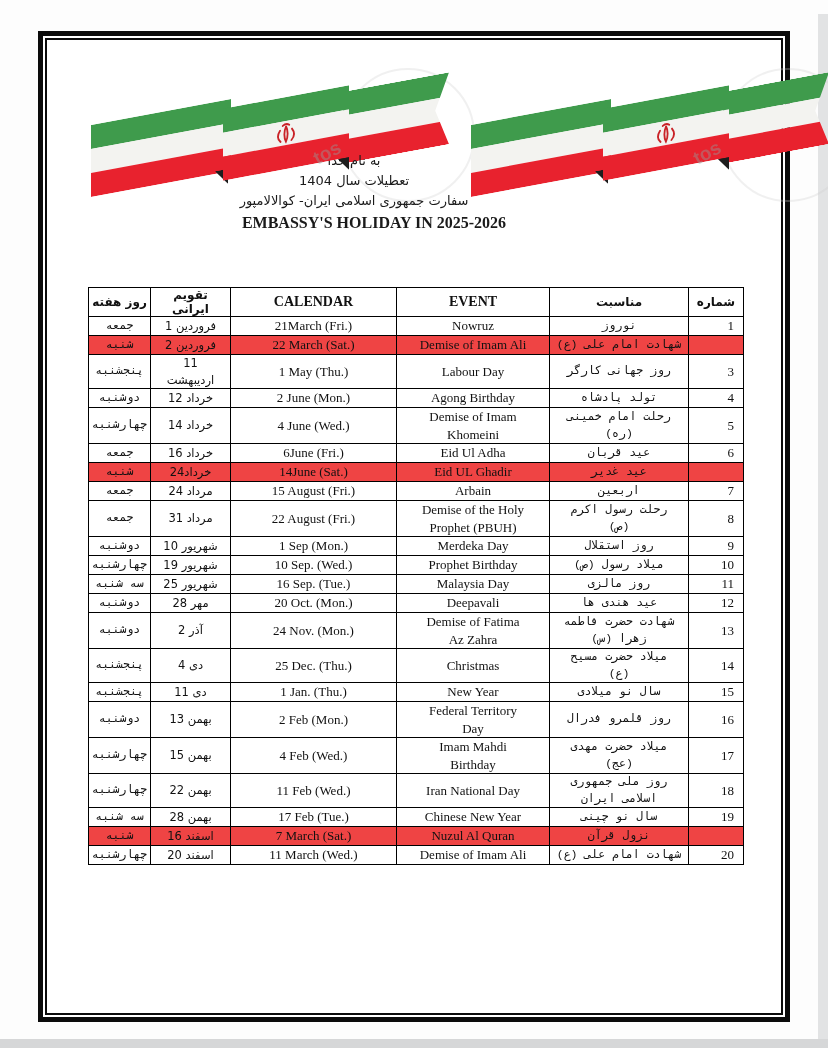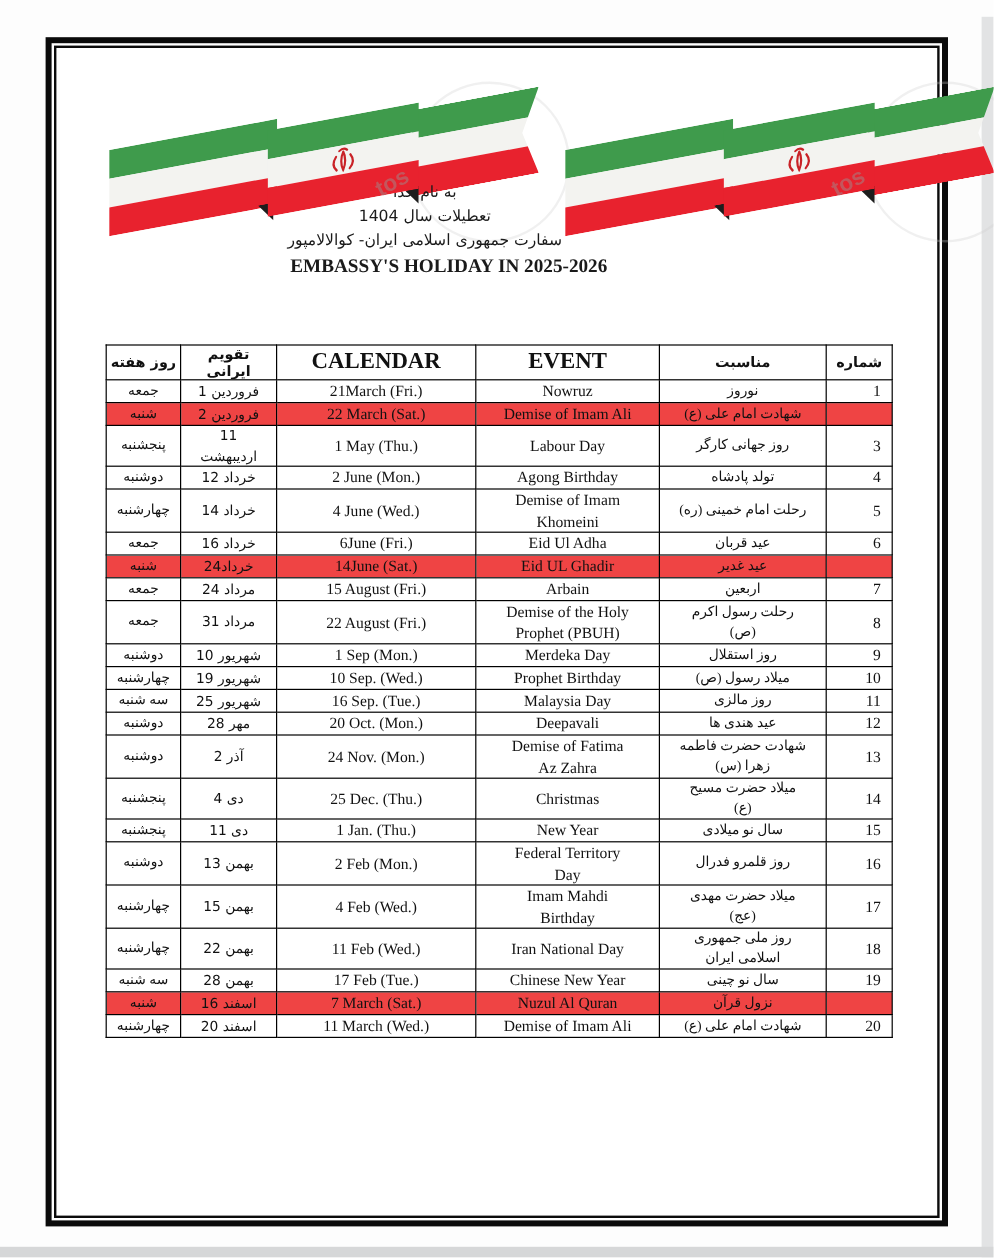--- a/index.html
+++ b/index.html
@@ -35,24 +35,24 @@
   
   .title-block{position:absolute;left:38px;top:151px;width:632px;text-align:center;color:#1a1a1a;}
   .fa{font-family:"DejaVu Sans",sans-serif;}
   .t-fa{direction:rtl;font-size:13px;line-height:20px;}
   .t-en{font-size:16px;font-weight:bold;line-height:24px;letter-spacing:0px;margin-left:40px;}
 
   
   .holiday-table{position:absolute;left:88px;top:287px;border-collapse:collapse;table-layout:fixed;background:#fff;}
   .holiday-table td,.holiday-table th{border:1px solid #000;text-align:center;vertical-align:middle;
       padding:0 2px;white-space:pre-line;overflow:hidden;color:#111;}
-  .holiday-table th{font-size:19px;height:21px;font-weight:bold;}
+  .holiday-table th{font-size:14px;height:21px;font-weight:bold;}
   .holiday-table th.fa{font-size:12px;direction:rtl;margin-left:25px;}
   .holiday-table td{font-size:13px;height:18px;line-height:17.5px;}
-  td.day,td.occ{direction:rtl;font-family:Liberation Serif, serif;font-size:11.5px;line-height:16.5px;}
+  td.day,td.occ{direction:rtl;font-family:Liberation Mono, monospace;font-size:11.5px;line-height:16.5px;}
   td.iranian{direction:ltr;font-family:"DejaVu Sans",sans-serif;font-size:11.5px;line-height:16.5px;margin-left:44px;}
   td.num{text-align:right;padding-right:9px;}
   tr.shaded td{background:#ef4444;}
 </style>
 </head>
 <body>
 
 <div class="stage">
   <div class="scan-right"></div>
   <div class="scan-bottom"></div>

